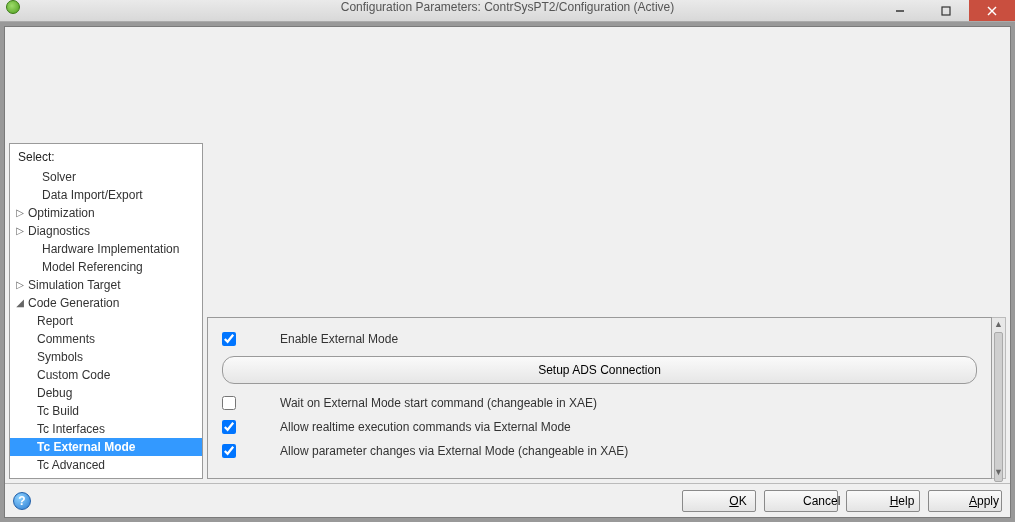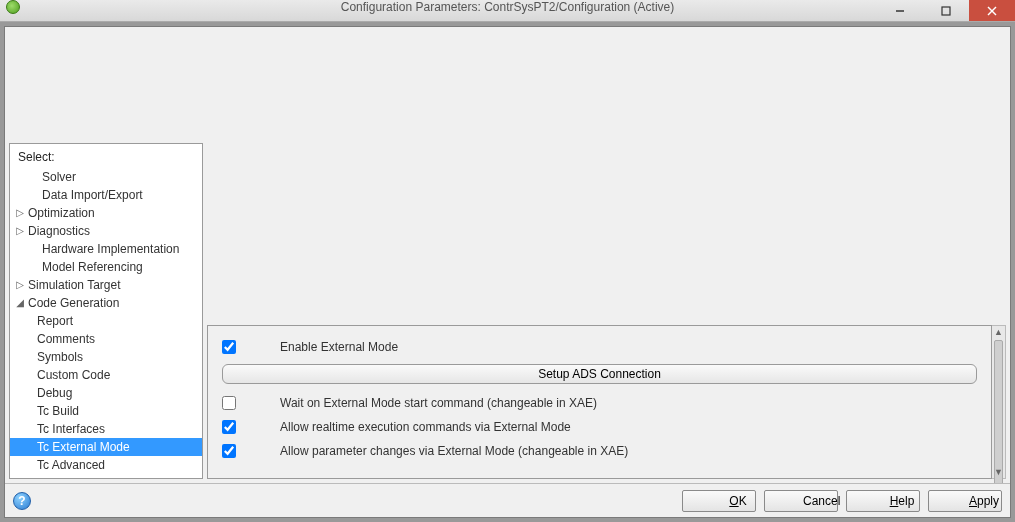--- a/index.html
+++ b/index.html
@@ -95,20 +95,21 @@
     color: #666;
     font-size: 10px;
     margin-right: 2px;
   }
   .tree-item.level-0 { padding-left: 18px; }
   .tree-item.level-0.has-twisty { padding-left: 4px; }
   .tree-item.level-1 { padding-left: 27px; }
   .tree-item.selected {
     background: #3399ff;
     color: #fff;
+    font-weight: bold;
   }
   .content-wrap {
     flex: 1;
     display: flex;
     margin: 4px 4px 4px 2px;
   }
   .content {
     flex: 1;
     background: #f0f0f0;
     border: 1px solid #9a9a9a;
@@ -144,24 +145,24 @@
     margin: 4px 0 10px 0;
     gap: 38px;
   }
   .check-row input[type=checkbox] {
     width: 14px; height: 14px;
     margin-right: 6px;
   }
   .wide-btn {
     display: block;
     width: 100%;
-    height: 20px;
+    height: 28px;
     background: linear-gradient(#fafafa, #e6e6e6);
     border: 1px solid #9a9a9a;
-    border-radius: 6px;
+    border-radius: 12px;
     margin: 0 0 12px 0;
     font: inherit;
     cursor: default;
   }
   .footer {
     height: 34px;
     border-top: 1px solid #bbb;
     display: flex;
     align-items: center;
     padding: 0 8px;

